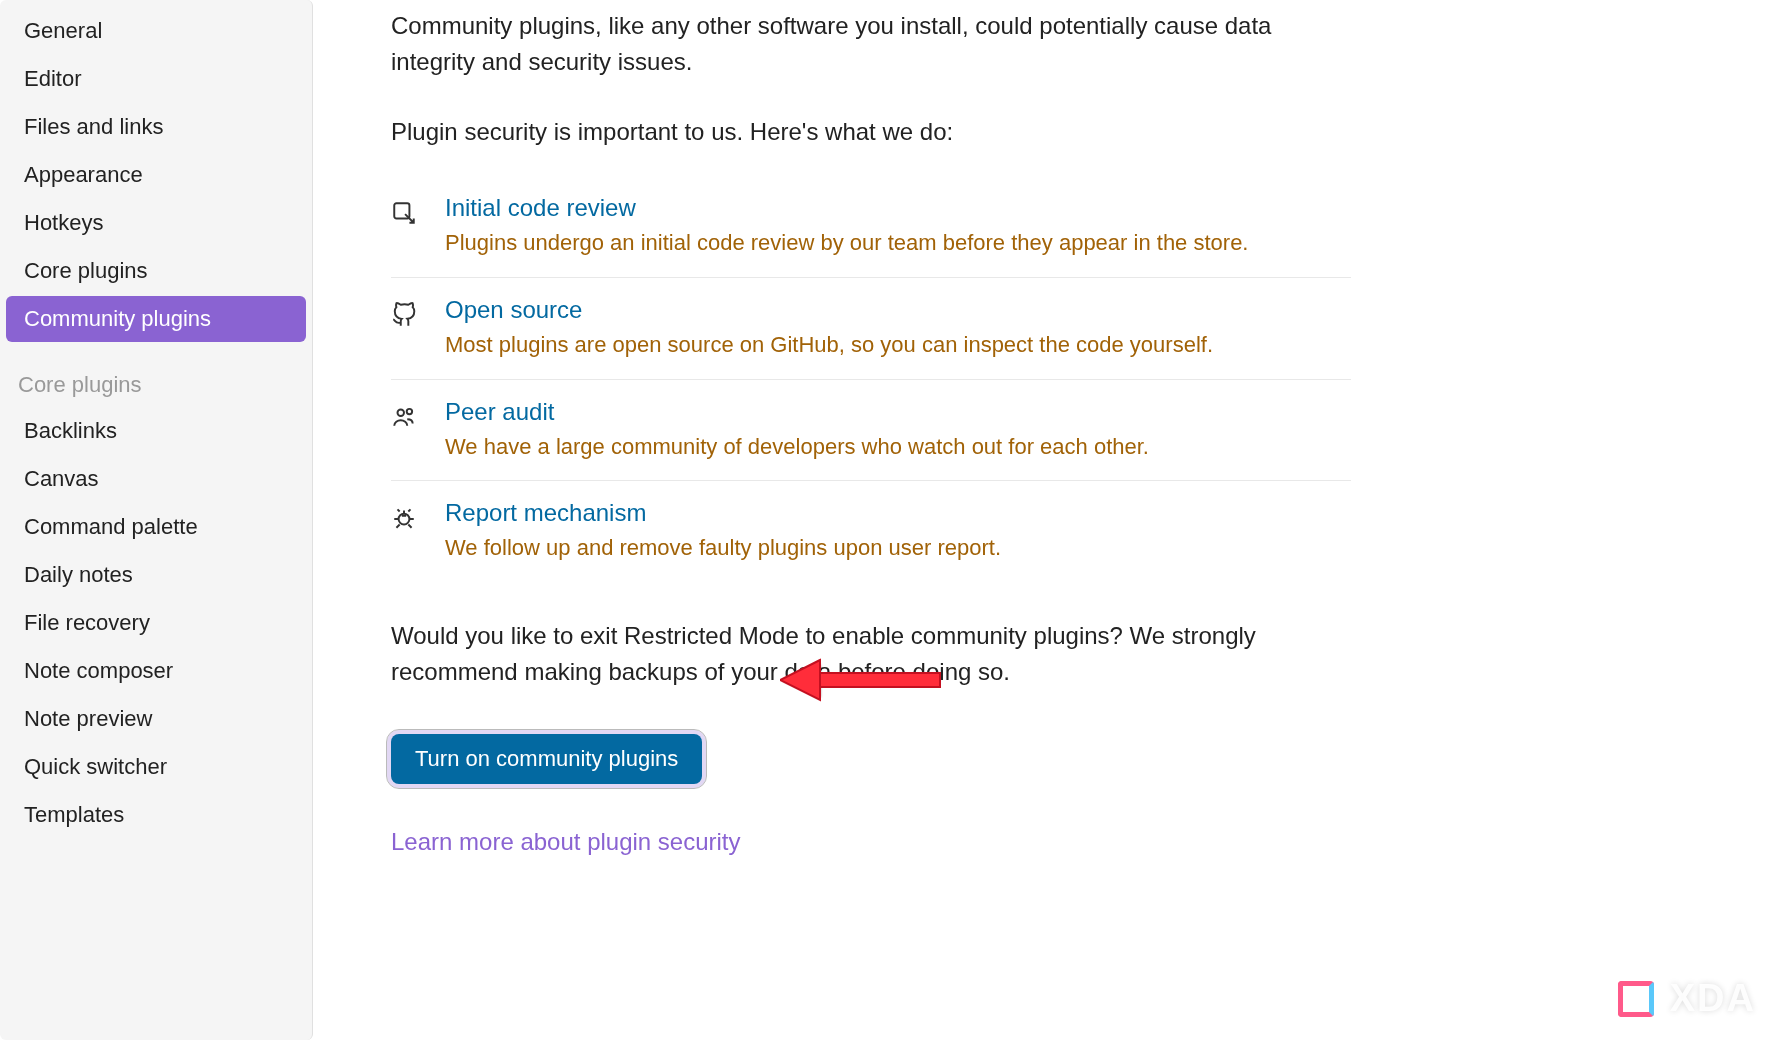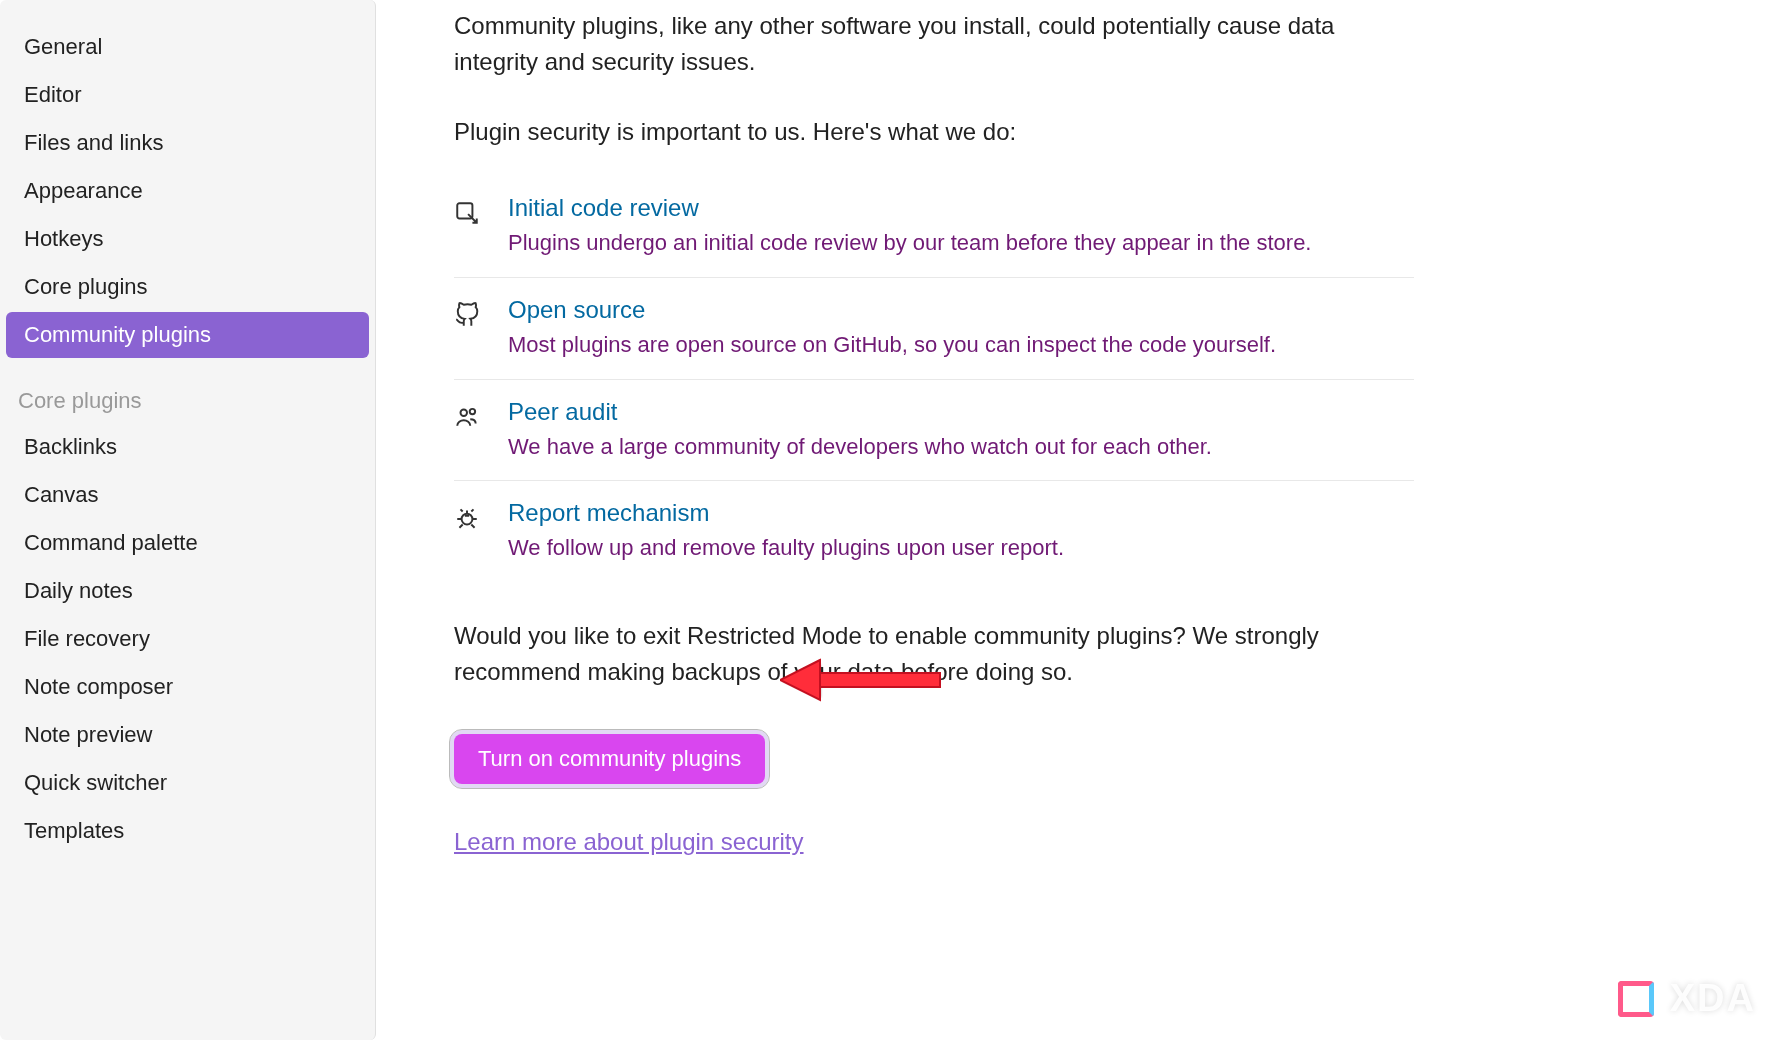--- a/index.html
+++ b/index.html
@@ -6,24 +6,24 @@
     body {
       font-family: -apple-system, BlinkMacSystemFont, "Segoe UI", Helvetica, Arial, sans-serif;
       background: #ffffff;
       color: #1a1a1a;
       width: 1784px;
       height: 1040px;
       overflow: hidden;
       display: flex;
     }
     .sidebar {
-      width: 376px;
+      width: 313px;
       background: #f5f5f5;
       border-right: 1px solid #e0e0e0;
-      padding-top: 24px;
+      padding-top: 8px;
       overflow-y: auto;
       border-radius: 6px;
     }
     .sidebar-item {
       padding: 10px 18px;
       font-size: 22px;
       color: #222;
       cursor: pointer;
       border-radius: 6px;
       margin: 0 6px 2px 6px;
@@ -75,50 +75,49 @@
     .feature-icon svg { width: 26px; height: 26px; }
     .feature-content { flex: 1; }
     .feature-title {
       font-size: 24px;
       font-weight: 500;
       color: #0369a1;
       margin-bottom: 6px;
     }
     .feature-desc {
       font-size: 22px;
-      color: #701a75;
+      color: #a16207;
       line-height: 1.4;
     }
     .prompt-text {
       font-size: 24px;
       color: #222;
       line-height: 1.5;
       margin-top: 36px;
       max-width: 960px;
     }
     .primary-button {
       display: inline-block;
-      background: #d946ef;
+      background: #0369a1;
       color: #ffffff;
       font-size: 22px;
       padding: 12px 24px;
       border: none;
       border-radius: 8px;
       cursor: pointer;
       margin-top: 44px;
       box-shadow: 0 0 0 4px rgba(138, 99, 210, 0.25);
       outline: 1px solid #bbb;
       outline-offset: 4px;
     }
     .learn-link {
       display: inline-block;
       margin-top: 44px;
       font-size: 24px;
       color: #8a63d2;
-      text-decoration: underline;
       cursor: pointer;
     }
     .arrow-annotation {
       position: absolute;
       left: 780px;
       top: 640px;
       pointer-events: none;
     }
     .watermark {
       position: absolute;

